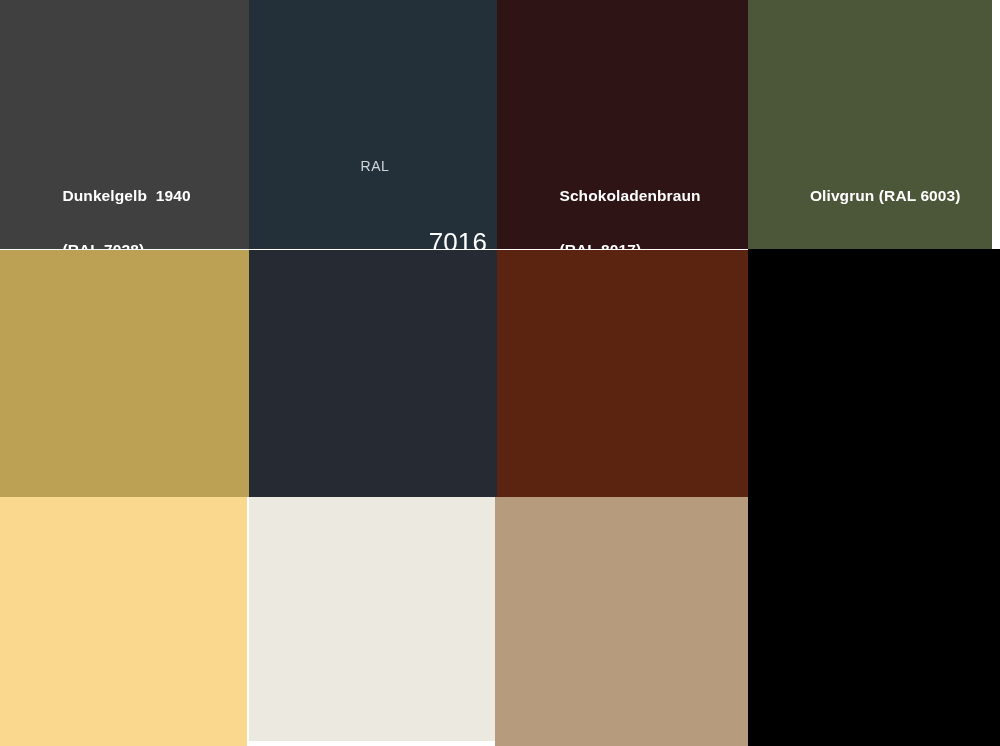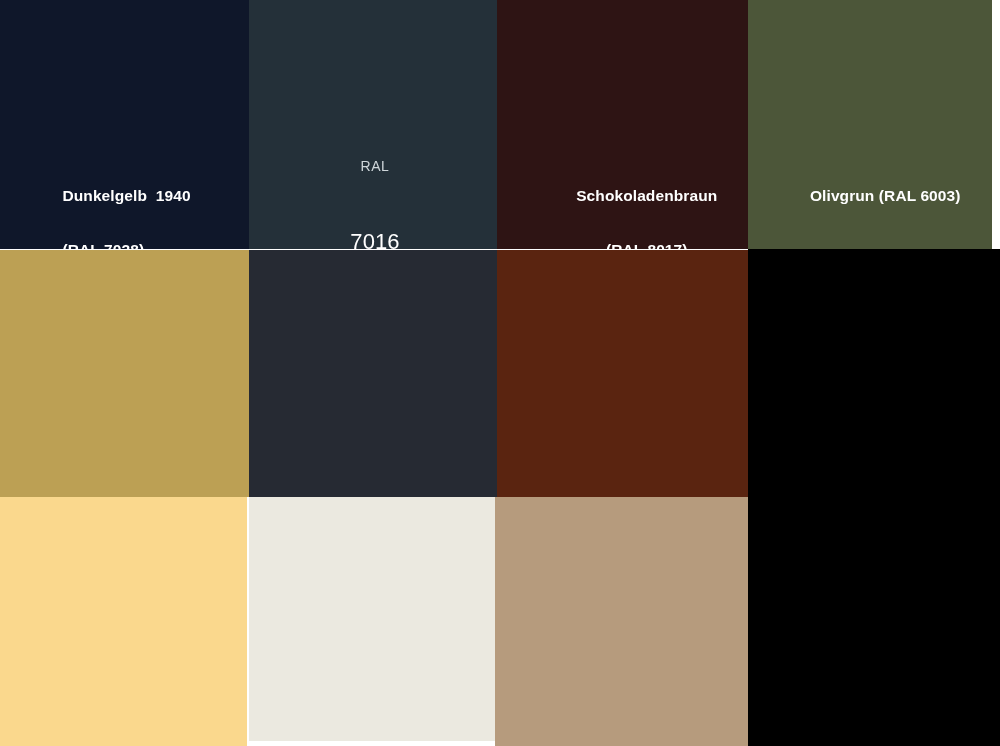--- a/index.html
+++ b/index.html
@@ -65,47 +65,48 @@
   #cell-r2c4 { left: 748px; top: 249px; width: 252px; height: 497px; }
 
   
   #cell-r3c1 { left: 0px;   top: 497px; width: 247px; height: 249px; }
   #cell-r3c2 { left: 249px; top: 497px; width: 246px; height: 244px; }
   #cell-r3c3 { left: 495px; top: 497px; width: 253px; height: 249px; }
 
   
   #label-r1c1 { top: 155px; }
   #label-r1c2 { top: 103px; }
-  #label-r1c3 { top: 155px; text-align: center; }
+  #label-r1c3 { top: 155px; }
   #label-r1c4 { top: 155px; }
 
   
   .ral-stack { text-align: center; }
   .ral-stack .ral-word {
     display: block;
     font-weight: normal;
     font-size: 14px;
     line-height: 18px;
     color: #cfd6da;
     letter-spacing: 0.6px;
   }
   .ral-stack .ral-number {
     display: block;
     font-weight: normal;
-    font-size: 22px;
+    font-size: 26px;
     line-height: 26px;
     color: #ffffff;
+    text-align: right;
   }
 </style>
 </head>
 <body style="background: rgb(255, 255, 255);">
 
 <div id="swatch-grid">
 
-  <div class="swatch" id="cell-r1c1" style="background-color: #0f172a;">
+  <div class="swatch" id="cell-r1c1" style="background-color: #404040;">
     <div class="swatch-label lbl-left light-text" id="label-r1c1">
       <span>Dunkelgelb  1940</span><br>
       <span>(RAL 7028)</span>
     </div>
   </div>
 
   <div class="swatch" id="cell-r1c2" style="background-color: rgb(36, 48, 57);">
     <div class="swatch-label lbl-center ral-stack light-text" id="label-r1c2">
       <span class="ral-word">RAL</span>
       <span class="ral-number">7016</span>

